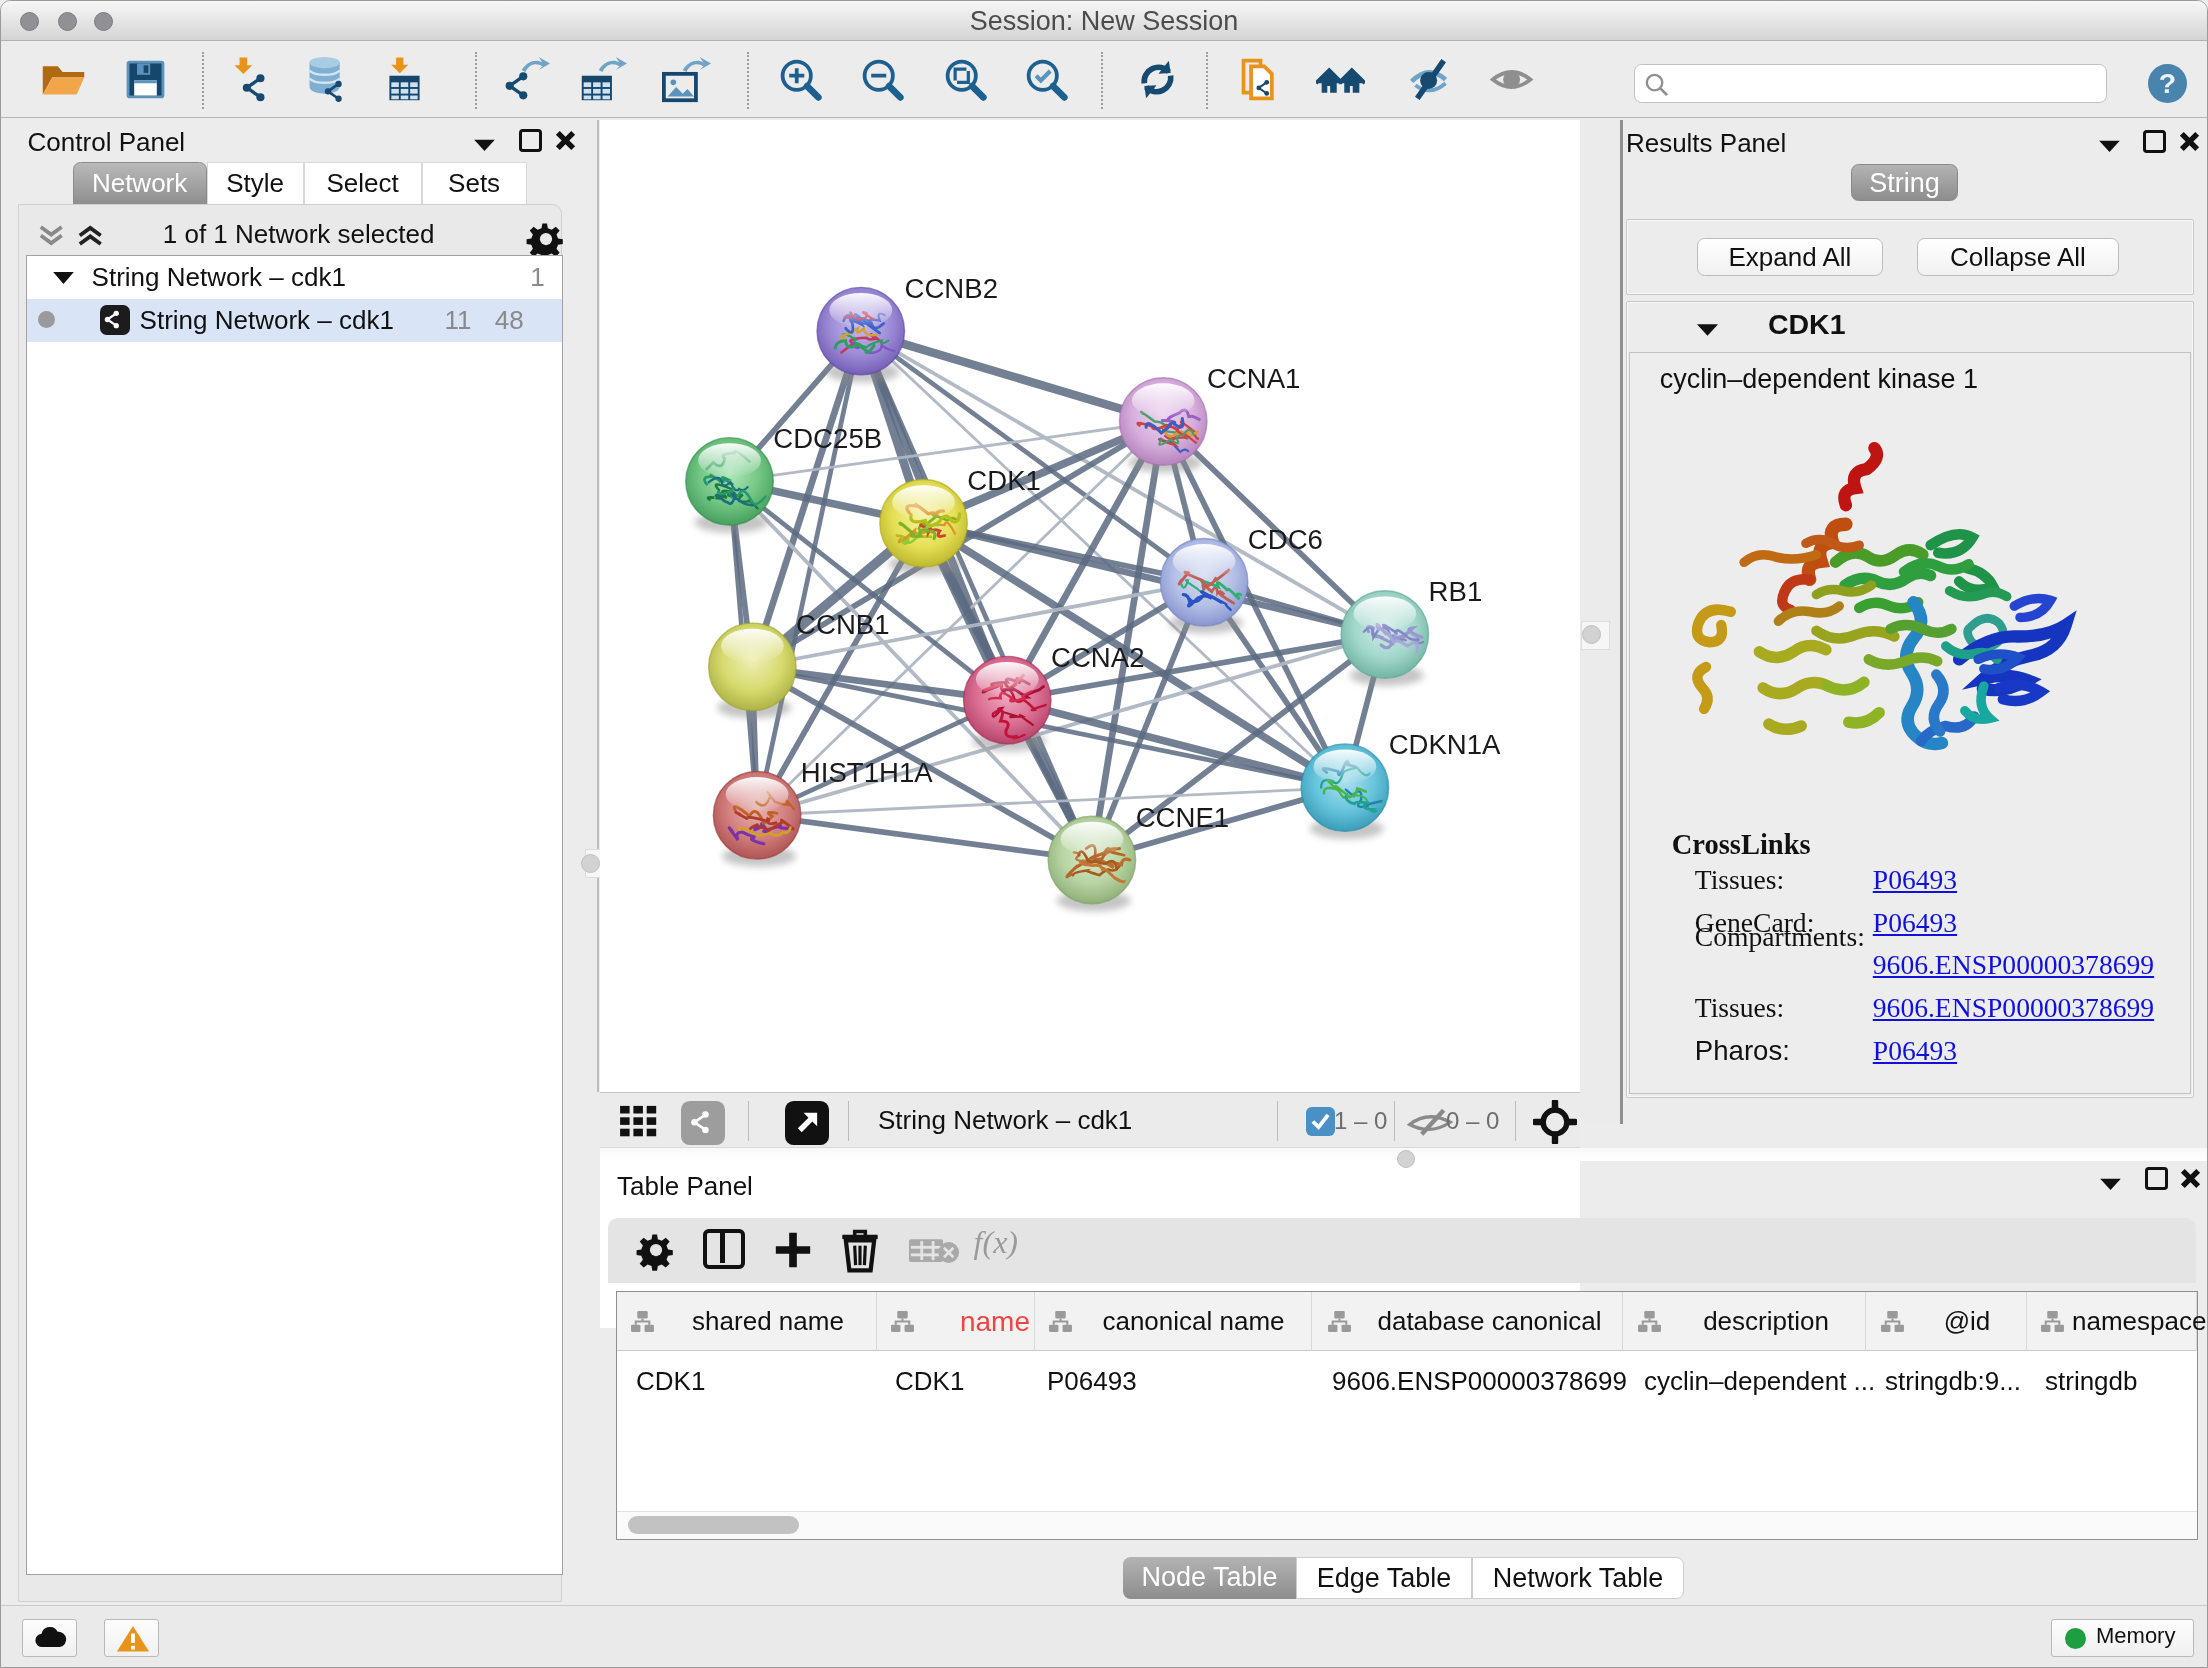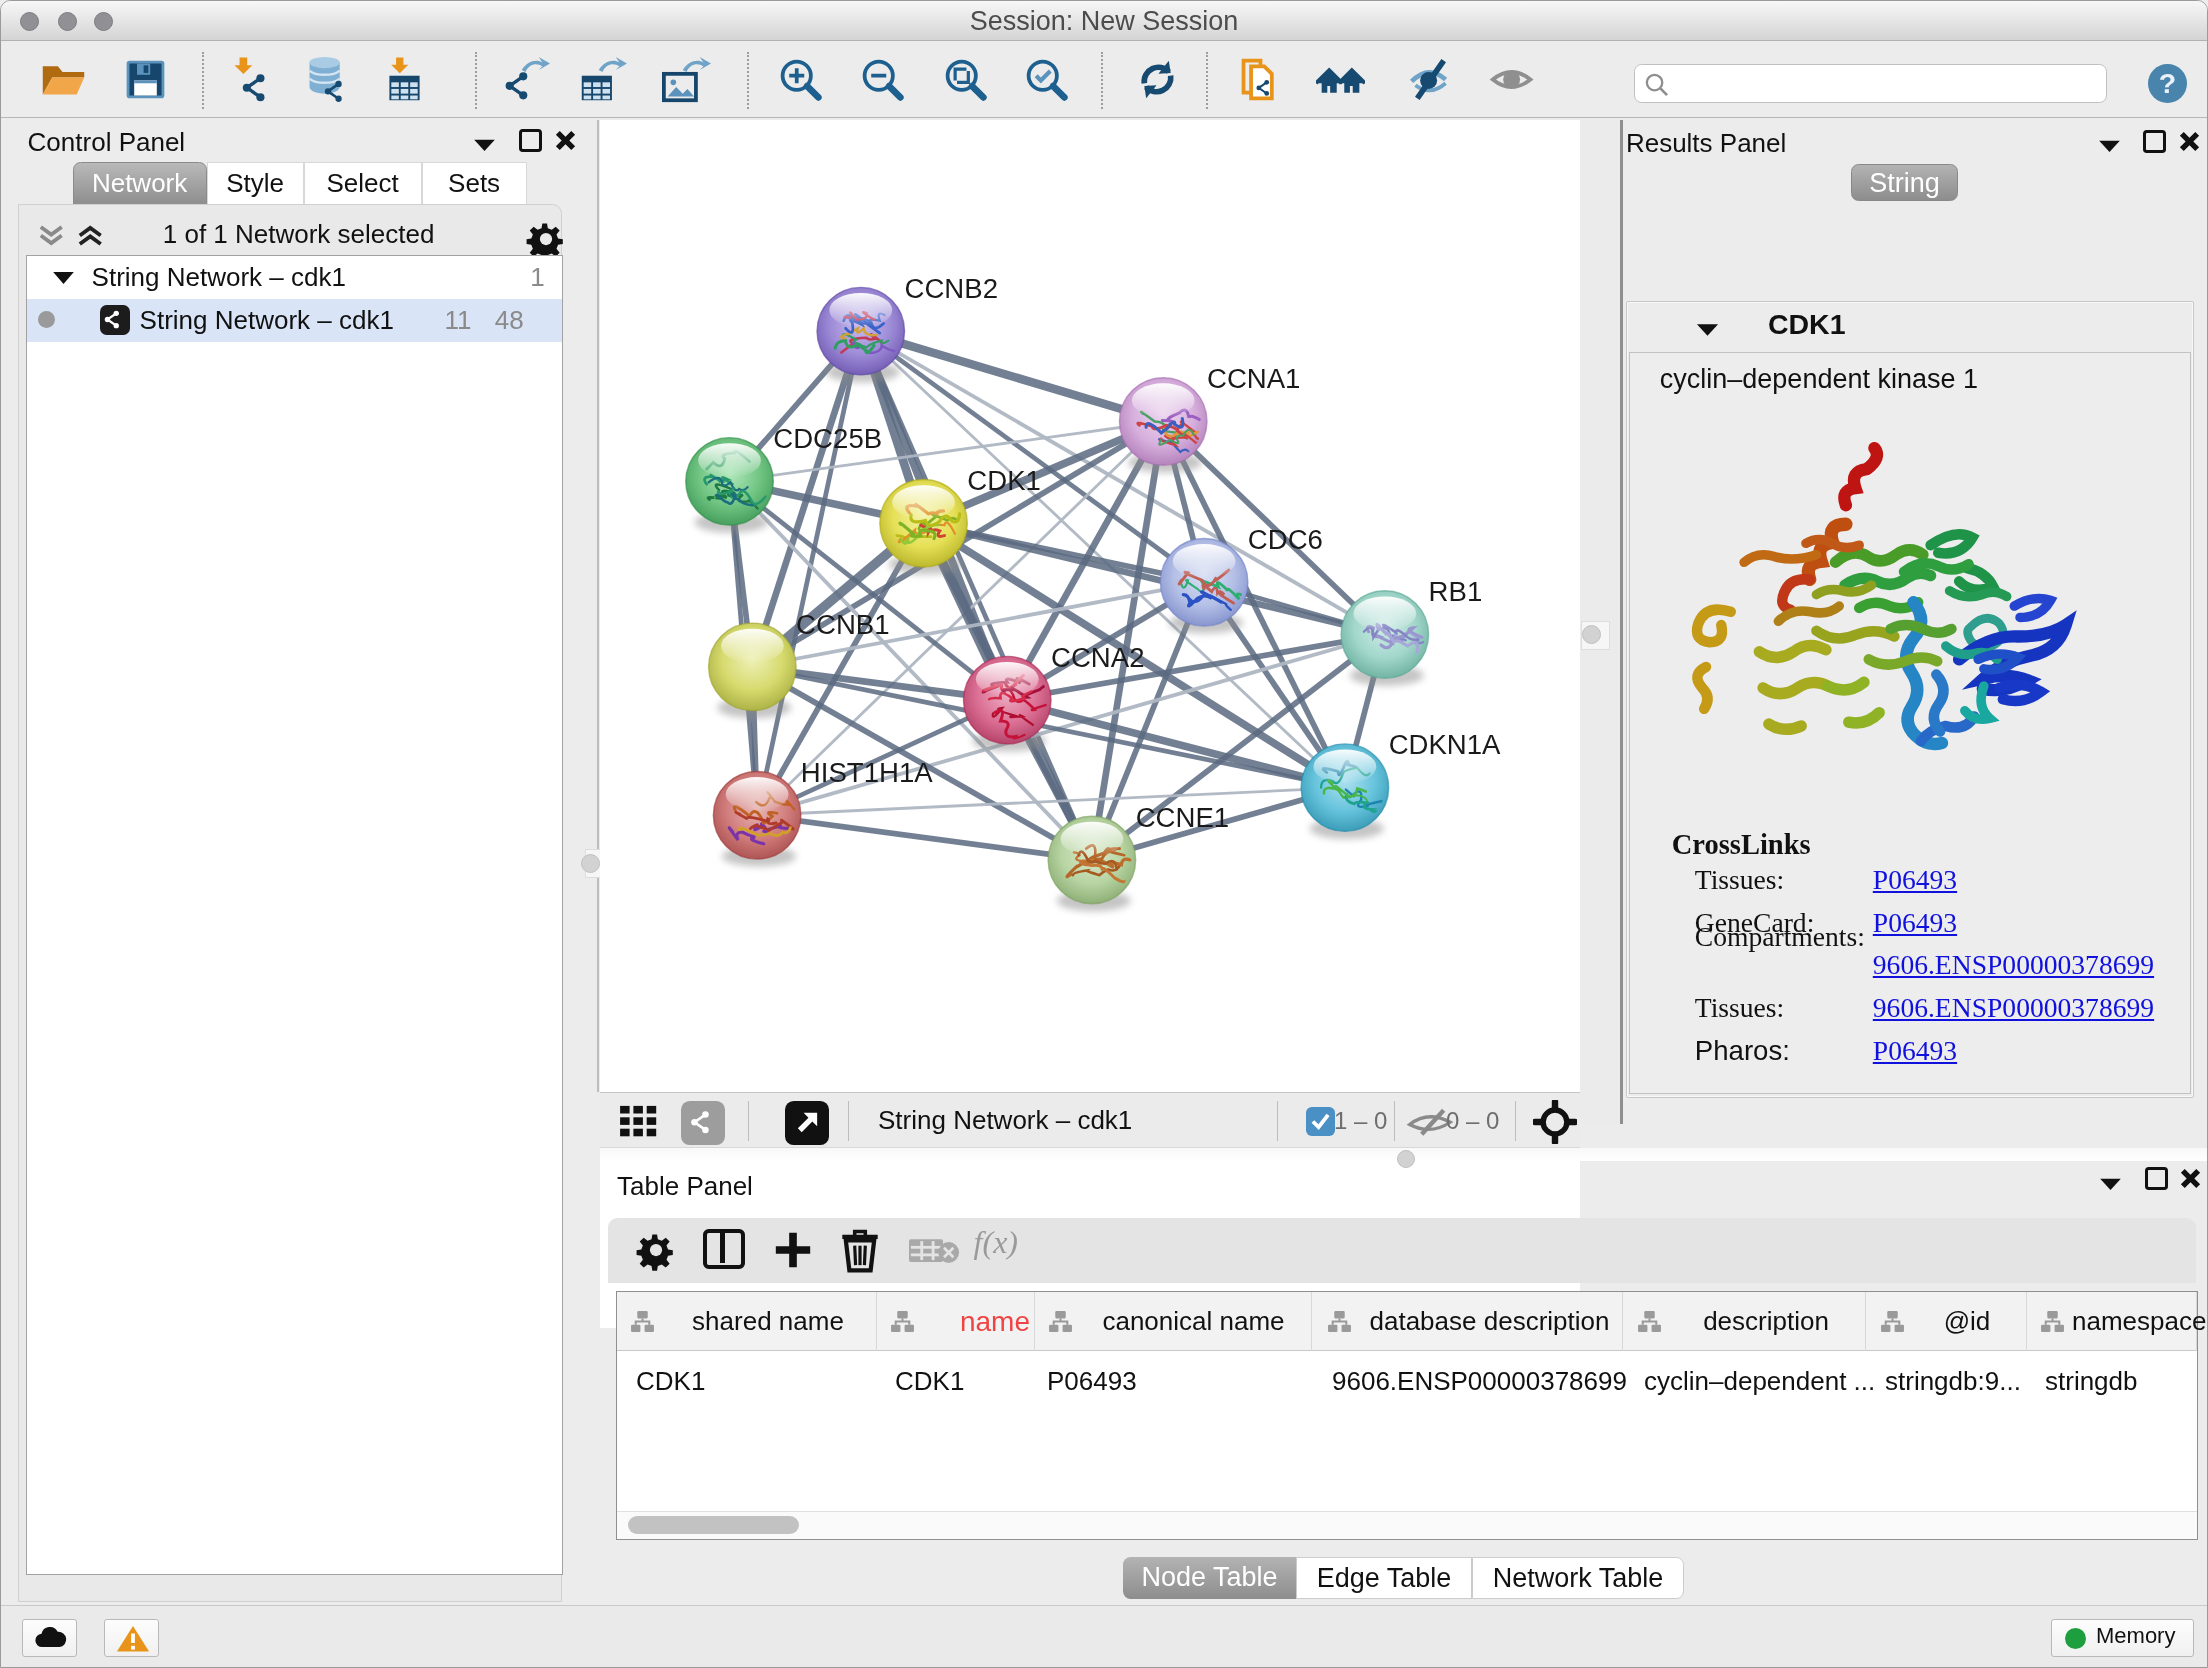--- a/index.html
+++ b/index.html
@@ -633,20 +633,24 @@
 <div class="respanel">
       <div class="panel-title" style="position:absolute;left:2.9px;top:7.6px">Results Panel</div>
       <svg style="position:absolute;left:474px;top:18px" width="25" height="15" viewBox="0 0 26 16">
         <path d="M2 3h22L13 15z" fill="#111"></path>
       </svg>
       <div style="position:absolute;left:520px;top:9.5px;width:23px;height:23px;border:3.3px solid #111;border-radius:3.8px"></div>
       <svg style="position:absolute;left:554px;top:8.6px" width="25" height="25" viewBox="0 0 26 26">
         <path d="M3 7 7 3l6 6 6-6 4 4-6 6 6 6-4 4-6-6-6 6-4-4 6-6z" fill="#111"></path>
       </svg>
       <div style="position:absolute;left:228px;top:44px;width:107px;height:37px;background:linear-gradient(#b3b3b3,#8d8d8d);border-radius:7.6px;border:1px solid #888;color:#fff;font-size:27px;text-align:center;line-height:36px">String</div>
+      <div class="ebox" style="position:absolute;left:2.9px;top:99px;width:568px;height:76px;background:#ececec">
+        <div class="btn" style="position:absolute;left:70px;top:18px;width:186px;height:38px;line-height:36px">Expand All</div>
+        <div class="btn" style="position:absolute;left:290px;top:18px;width:202px;height:38px;line-height:36px">Collapse All</div>
+      </div>
       <div class="ebox" style="position:absolute;left:2.9px;top:181px;width:568px;height:797px;background:#ececec">
         <svg style="position:absolute;left:68px;top:19px" width="25" height="16" viewBox="0 0 26 16">
           <path d="M2 3h22L13 15z" fill="#111"></path>
         </svg>
         <div style="position:absolute;left:141px;top:5.7px;font-size:28.5px;font-weight:bold;color:#111">CDK1</div>
         <div style="position:absolute;left:1.9px;top:50px;width:562px;height:742px;background:#ededed;border:1px solid #c2c2c2">
           <div style="position:absolute;left:30px;top:11.4px;font-size:27px;color:#111">cyclin–dependent kinase 1</div>
           <svg style="position:absolute;left:34px;top:78px" width="438" height="333" viewBox="0 0 460 350">
             <g fill="none" stroke-linecap="round">
               <path d="M213 40 q16 -12 8 -22 m-8 22 q-18 2 -12 20 q-16 2 -10 18" stroke="#bf1512" stroke-width="13"></path>
@@ -773,21 +777,21 @@
         <div style="position:absolute;left:463px;top:14.3px;width:227px;text-align:center;font-size:26px;color:#111">canonical name</div>
         <div style="position:absolute;left:696px;top:0;width:310px;height:59px;border-right:1px solid #d8d8d8"></div>
         <svg style="position:absolute;left:710px;top:18px" width="25" height="23" viewBox="0 0 24 22">
           <g fill="#9a9a9a">
             <rect x="7" y="1" width="10" height="7" rx="1"></rect>
             <rect x="1" y="14" width="9" height="7" rx="1"></rect>
             <rect x="14" y="14" width="9" height="7" rx="1"></rect>
             <path d="M12 8v3M5.5 14v-3h13v3" stroke="#9a9a9a" stroke-width="2" fill="none"></path>
           </g>
         </svg>
-        <div style="position:absolute;left:742px;top:14.3px;width:261px;text-align:center;font-size:26px;color:#111">database description</div>
+        <div style="position:absolute;left:742px;top:14.3px;width:261px;text-align:center;font-size:26px;color:#111">database canonical</div>
         <div style="position:absolute;left:1006px;top:0;width:243px;height:59px;border-right:1px solid #d8d8d8"></div>
         <svg style="position:absolute;left:1020px;top:18px" width="25" height="23" viewBox="0 0 24 22">
           <g fill="#9a9a9a">
             <rect x="7" y="1" width="10" height="7" rx="1"></rect>
             <rect x="1" y="14" width="9" height="7" rx="1"></rect>
             <rect x="14" y="14" width="9" height="7" rx="1"></rect>
             <path d="M12 8v3M5.5 14v-3h13v3" stroke="#9a9a9a" stroke-width="2" fill="none"></path>
           </g>
         </svg>
         <div style="position:absolute;left:1052px;top:14.3px;width:194px;text-align:center;font-size:26px;color:#111">description</div>

